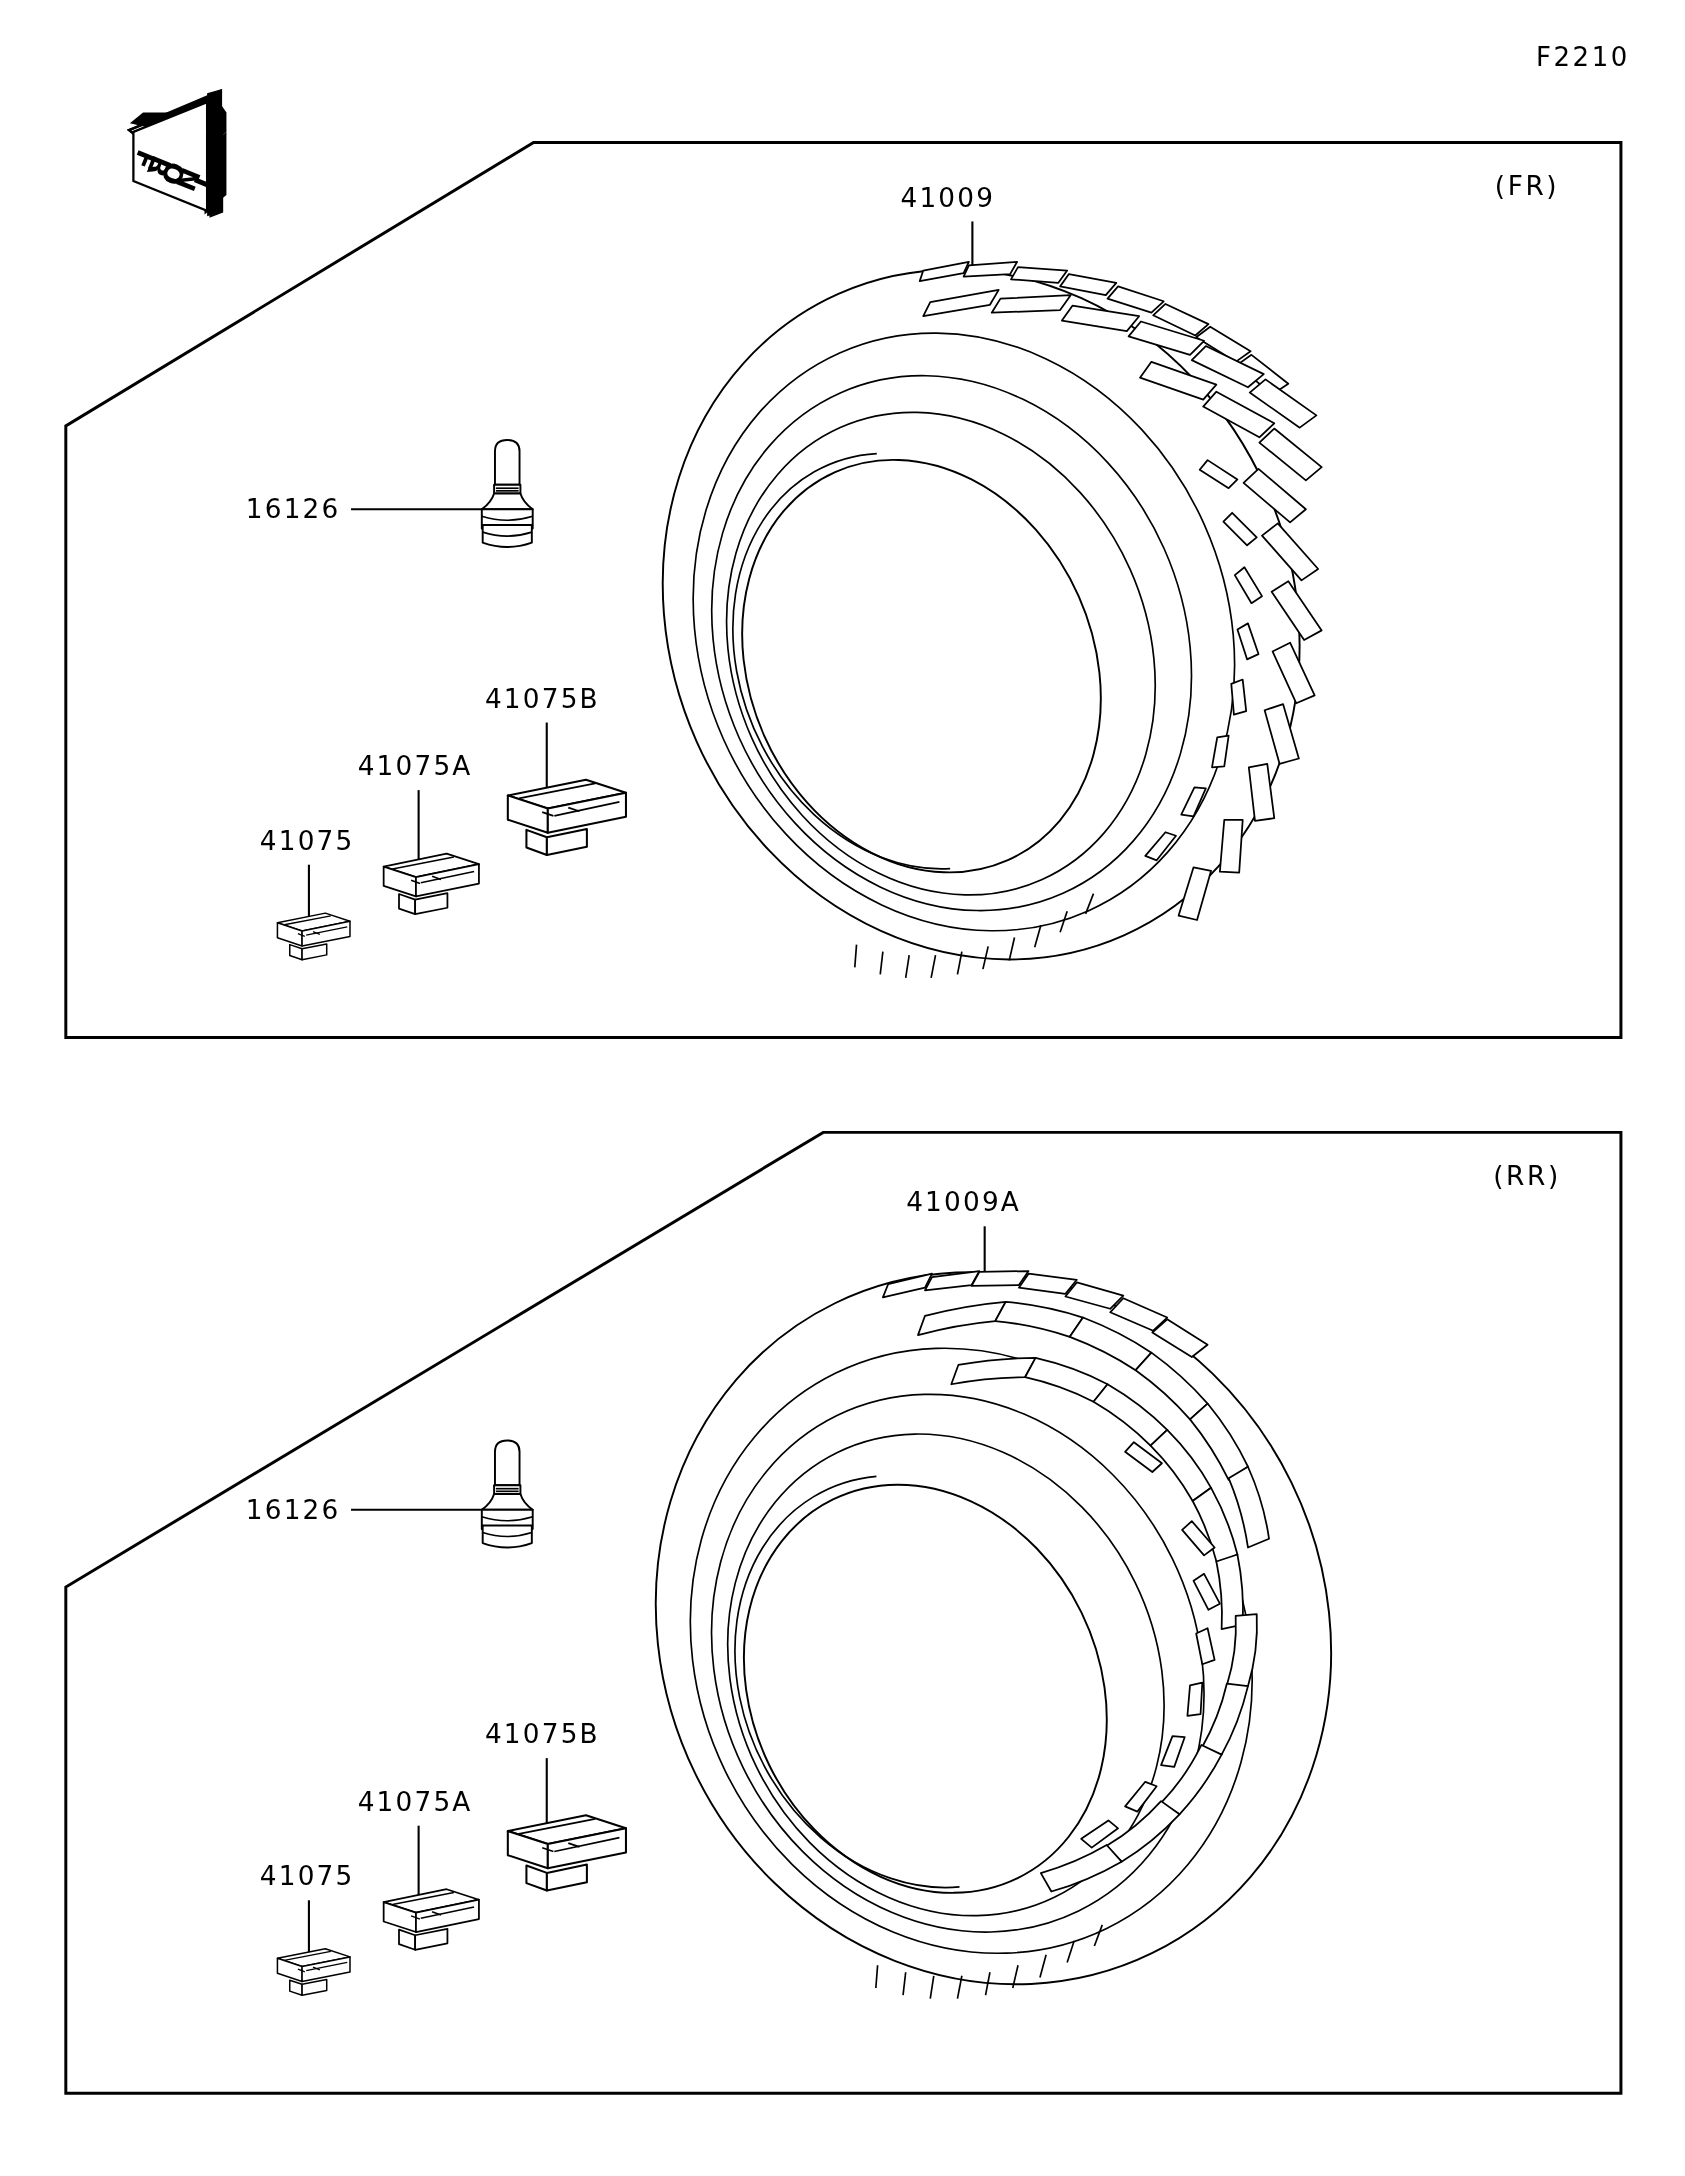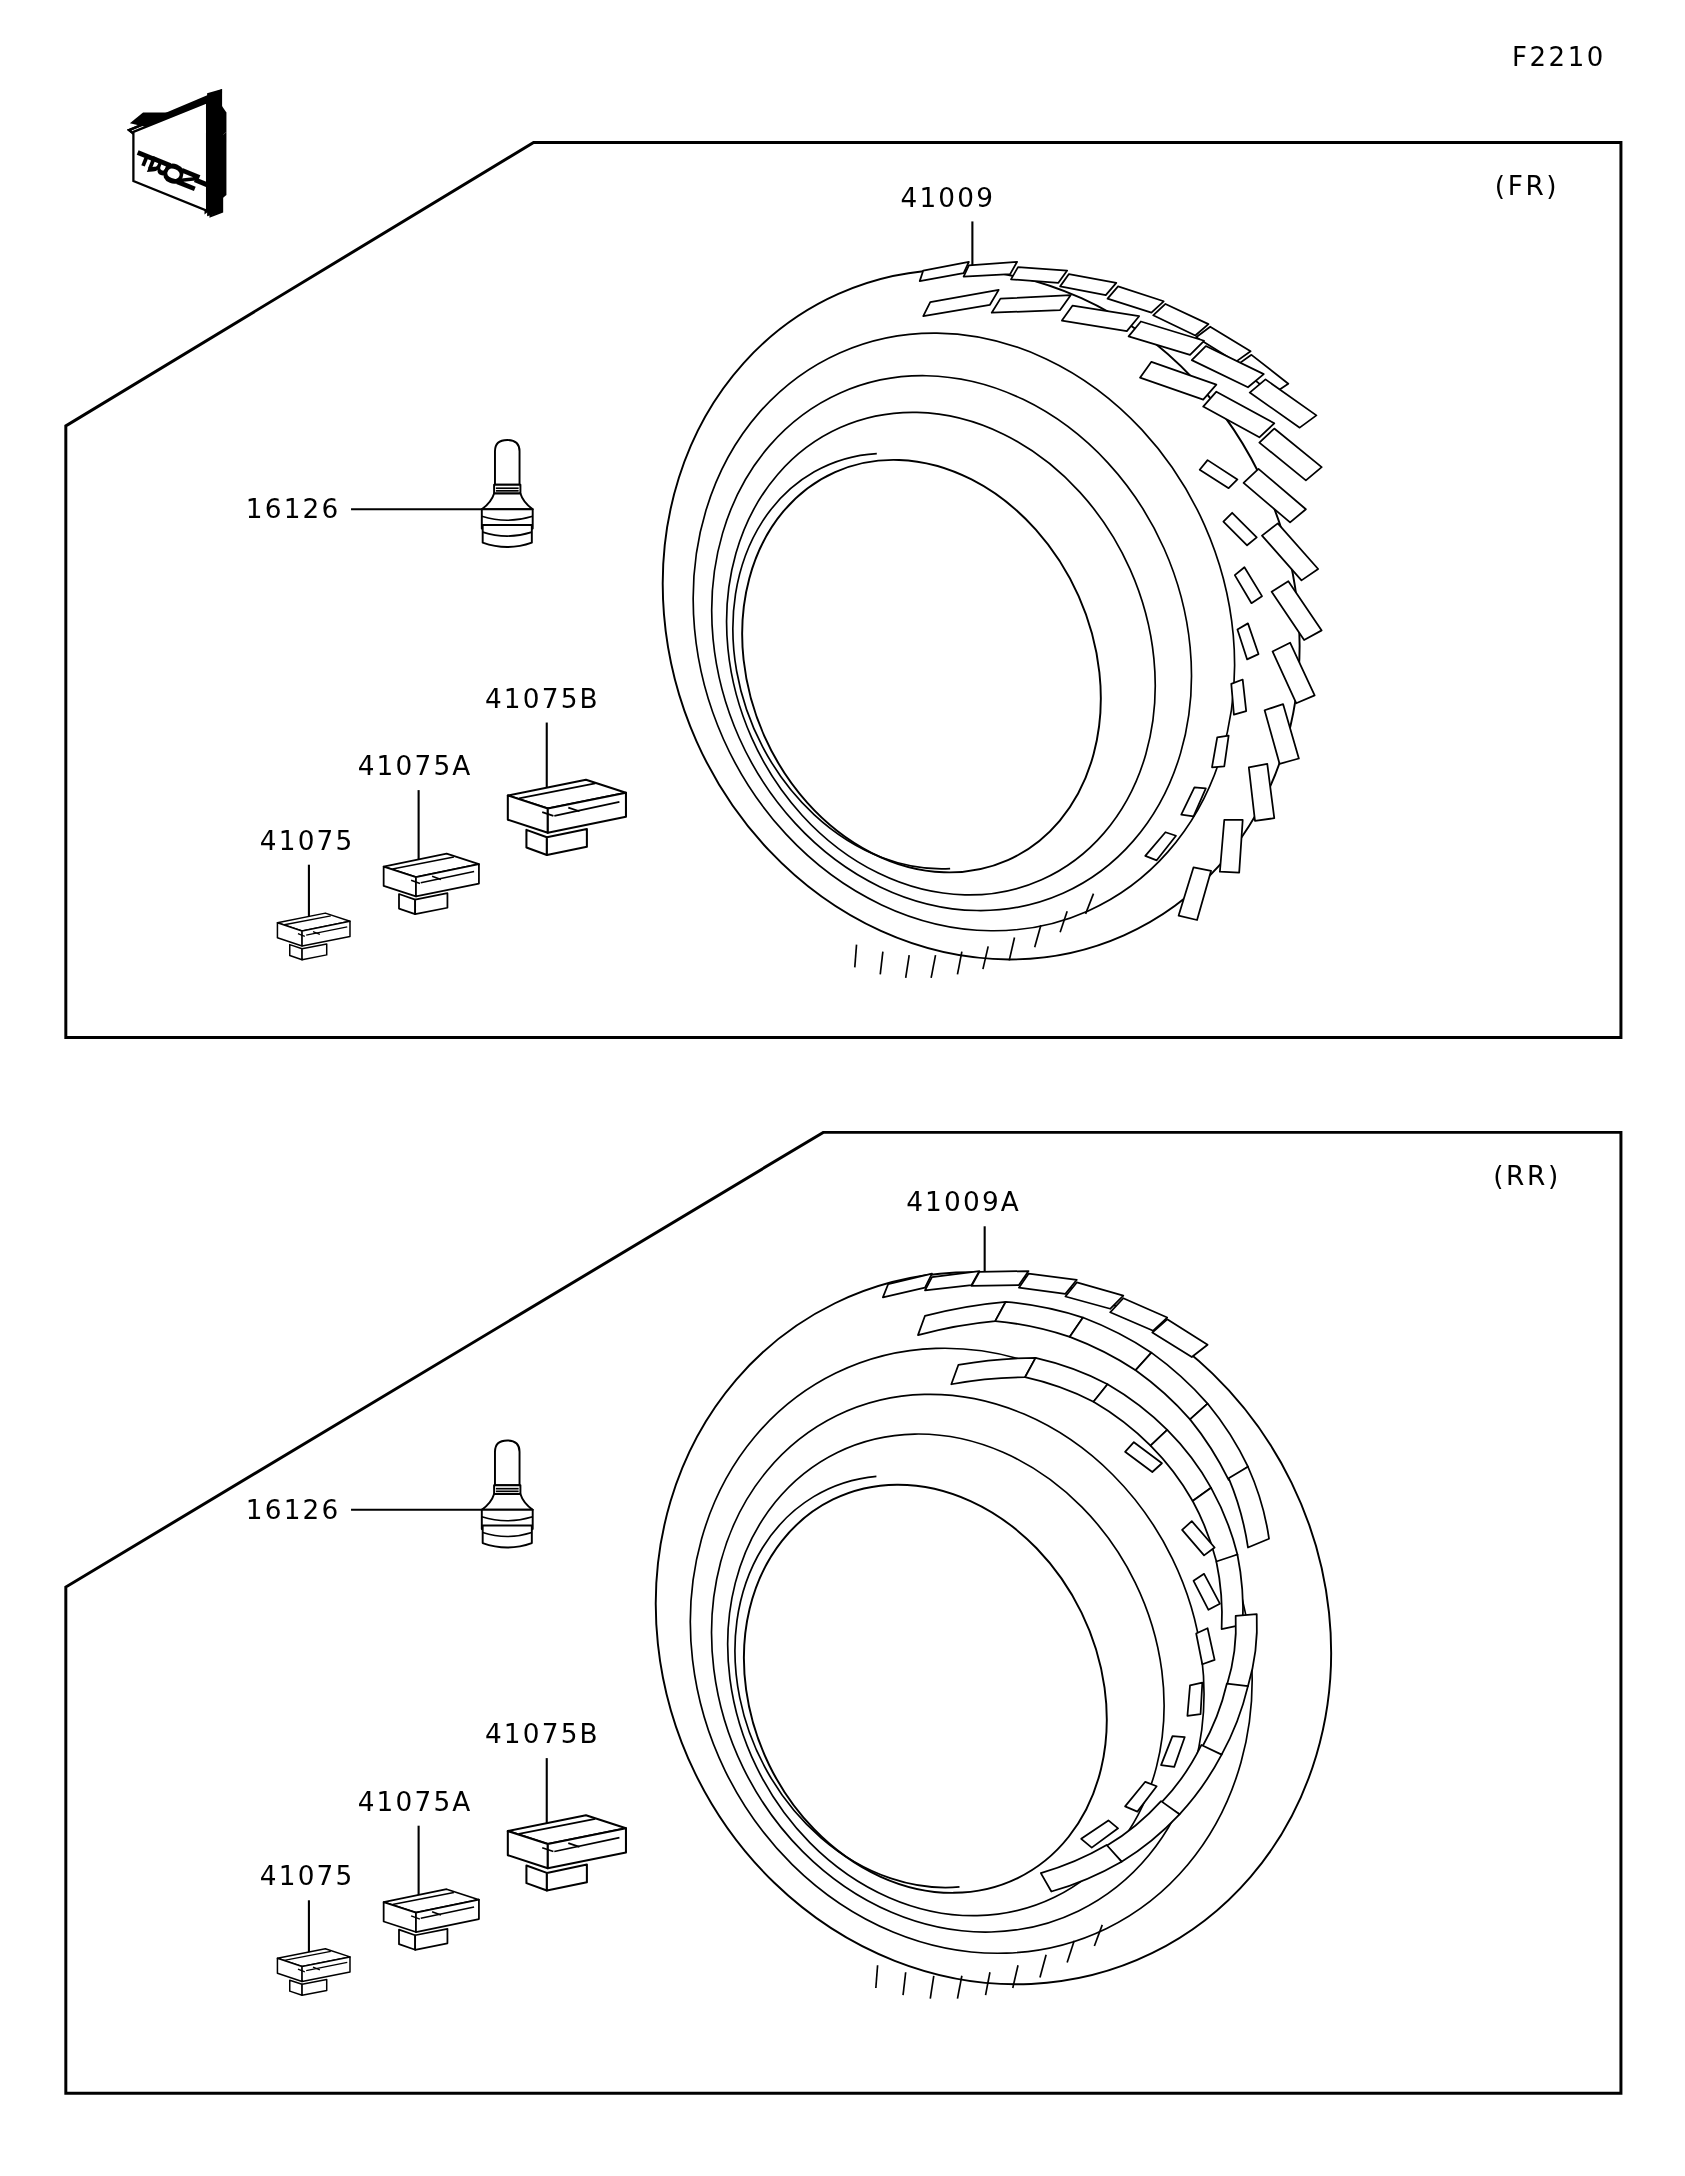--- a/index.html
+++ b/index.html
@@ -15,21 +15,21 @@
     overflow: hidden;
   }
   #sheet {
     position: absolute;
     left: 0; top: 0;
     width: 1685px;
     height: 2177px;
   }
   .doc-code {
     position: absolute;
-    right: 79px;
+    right: 55px;
     top: 42px;
     font-size: 26px;
     letter-spacing: 2.6px;
     color: #000;
     font-family: "DejaVu Sans", "Liberation Sans", sans-serif;
     white-space: nowrap;
   }
   svg { display: block; }
   .ln { fill: none; stroke: #000; stroke-width: 2.6; }
   .panel-border { fill: none; stroke: #000; stroke-width: 3.4; stroke-linejoin: miter; }

